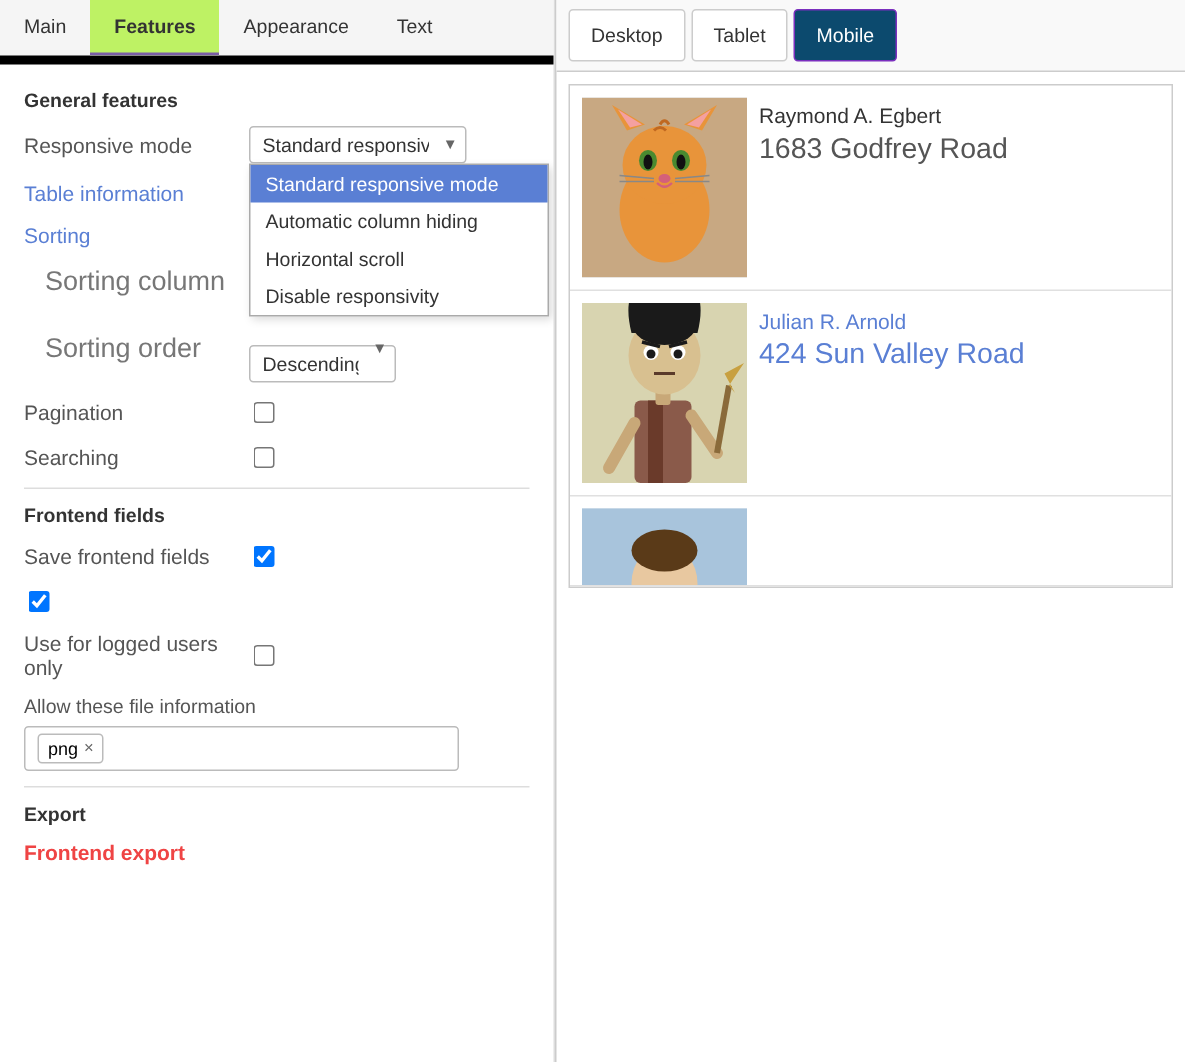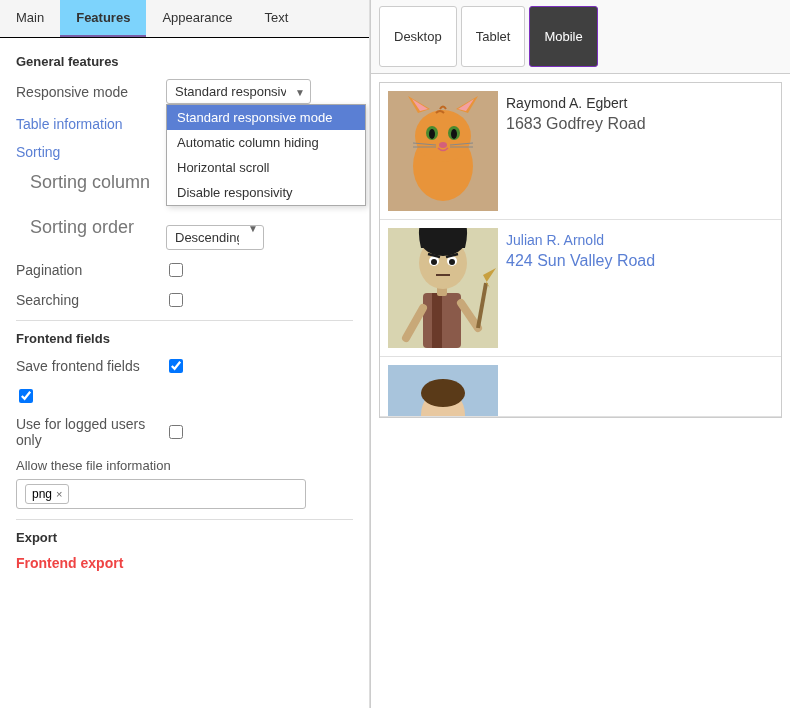--- a/index.html
+++ b/index.html
@@ -5,23 +5,23 @@
     * { box-sizing: border-box; margin: 0; padding: 0; }
     body { font-family: Arial, sans-serif; font-size: 13px; background: #fff; width: 790px; height: 708px; overflow: hidden; }
 
     
     .main-container { display: flex; width: 790px; height: 708px; }
 
     
     .left-panel { width: 370px; border-right: 1px solid #ddd; display: flex; flex-direction: column; }
 
     
-    .top-tabs { display: flex; border-bottom: 1px solid #000000; background: #f5f5f5; }
+    .top-tabs { display: flex; border-bottom: 6px solid #000000; background: #f5f5f5; }
     .top-tab { padding: 10px 16px; cursor: pointer; font-size: 13px; color: #333; border-bottom: 2px solid transparent; }
-    .top-tab.active { color: #333; border-bottom: 2px solid #7b5ea7; font-weight: bold; background: #7dd3fc; }
+    .top-tab.active { color: #333; border-bottom: 2px solid #7b5ea7; font-weight: bold; background: #bef264; }
 
     
     .panel-content { padding: 12px 16px; overflow-y: auto; flex: 1; position: relative; }
 
     .section-title { font-weight: bold; font-size: 13px; color: #333; margin-bottom: 10px; margin-top: 4px; }
 
     .field-row { display: flex; align-items: center; margin-bottom: 10px; }
     .field-label { width: 150px; font-size: 14px; color: #555; flex-shrink: 0; }
     .field-label.link { color: #5a7fd4; cursor: pointer; }
     .field-label.bold-link { color: #ef4444; cursor: pointer; font-weight: bold; }
@@ -49,34 +49,34 @@
     
     .tag-input-container { border: 1px solid #bbb; border-radius: 3px; padding: 4px 8px; display: flex; flex-wrap: wrap; gap: 4px; min-height: 28px; align-items: center; width: 290px; }
     .tag { background: #fff; border: 1px solid #bbb; border-radius: 3px; padding: 2px 6px; font-size: 12px; display: flex; align-items: center; gap: 4px; }
     .tag-close { cursor: pointer; color: #666; font-size: 11px; }
 
     
     .right-panel { flex: 1; display: flex; flex-direction: column; border-left: 1px solid #ccc; }
 
     
     .right-tabs { display: flex; border-bottom: 1px solid #ccc; padding: 6px 8px; gap: 4px; background: #f9f9f9; }
-    .right-tab { padding: 22px 14px; font-size: 13px; border: 1px solid #ccc; border-radius: 3px; cursor: pointer; background: #fff; color: #333; }
-    .right-tab.active { background: #404040; color: #fff; border-color: #7b2fbe; }
+    .right-tab { padding: 9px 14px; font-size: 13px; border: 1px solid #ccc; border-radius: 3px; cursor: pointer; background: #fff; color: #333; }
+    .right-tab.active { background: #0c4a6e; color: #fff; border-color: #7b2fbe; }
 
     
     .preview-area { flex: 1; overflow-y: auto; padding: 8px; }
 
     
     .mobile-card { border: 1px solid #ccc; margin-bottom: 0; }
     .card-row { display: flex; align-items: flex-start; padding: 8px; border-bottom: 1px solid #e0e0e0; }
     .card-image { width: 110px; height: 120px; background: #ddd; flex-shrink: 0; overflow: hidden; display: flex; align-items: center; justify-content: center; }
     .card-info { padding: 4px 8px; }
     .card-name { font-size: 14px; color: #333; margin-bottom: 4px; }
     .card-name.link { color: #5a7fd4; }
-    .card-address { font-size: 16px; color: #555; }
+    .card-address { font-size: 19px; color: #555; }
     .card-address.link { color: #5a7fd4; }
 
     
     .allow-label { font-size: 13px; color: #555; margin-bottom: 6px; }
 
     .subfield-row { display: flex; align-items: center; margin-bottom: 10px; padding-left: 14px; }
     .subfield-label { font-size: 18px; color: #777; width: 136px; flex-shrink: 0; }
   </style>
 </head>
 <body>

